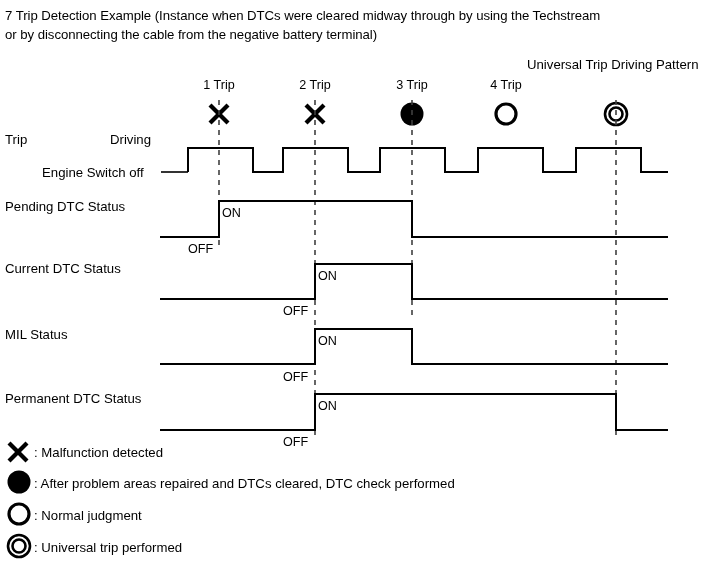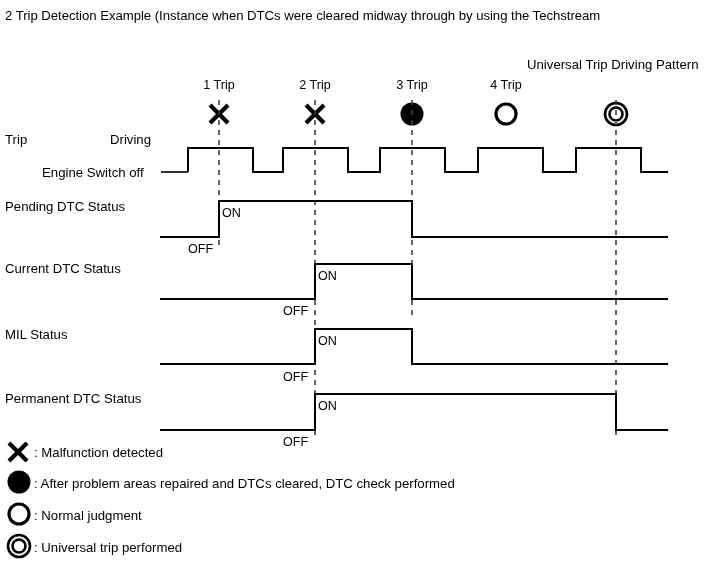--- a/index.html
+++ b/index.html
@@ -80,21 +80,22 @@
   .mark-open   { fill: #ffffff; stroke: #000000; stroke-width: 3.2; }
   .mark-ring-o { fill: #ffffff; stroke: #000000; stroke-width: 2.6; }
   .mark-ring-i { fill: #ffffff; stroke: #000000; stroke-width: 2.6; }
 </style>
 </head>
 <body>
 
 <div id="page-root">
 
   <div class="title-block">
-    <span class="title-line">2 Trip Detection Example (Instance when DTCs were cleared midway through by using the Techstream</span>
+    <span class="title-line">7 Trip Detection Example (Instance when DTCs were cleared midway through by using the Techstream</span>
+    <span class="title-line">or by disconnecting the cable from the negative battery terminal)</span>
   </div>
 
   <svg class="diagram" viewBox="0 0 713 581">
 
     <text class="lbl-univ" x="527" y="69">Universal Trip Driving Pattern</text>
 
     <text class="lbl-trip" x="219" y="89" text-anchor="middle">1 Trip</text>
     <text class="lbl-trip" x="315" y="89" text-anchor="middle">2 Trip</text>
     <text class="lbl-trip" x="412" y="89" text-anchor="middle">3 Trip</text>
     <text class="lbl-trip" x="506" y="89" text-anchor="middle">4 Trip</text>

